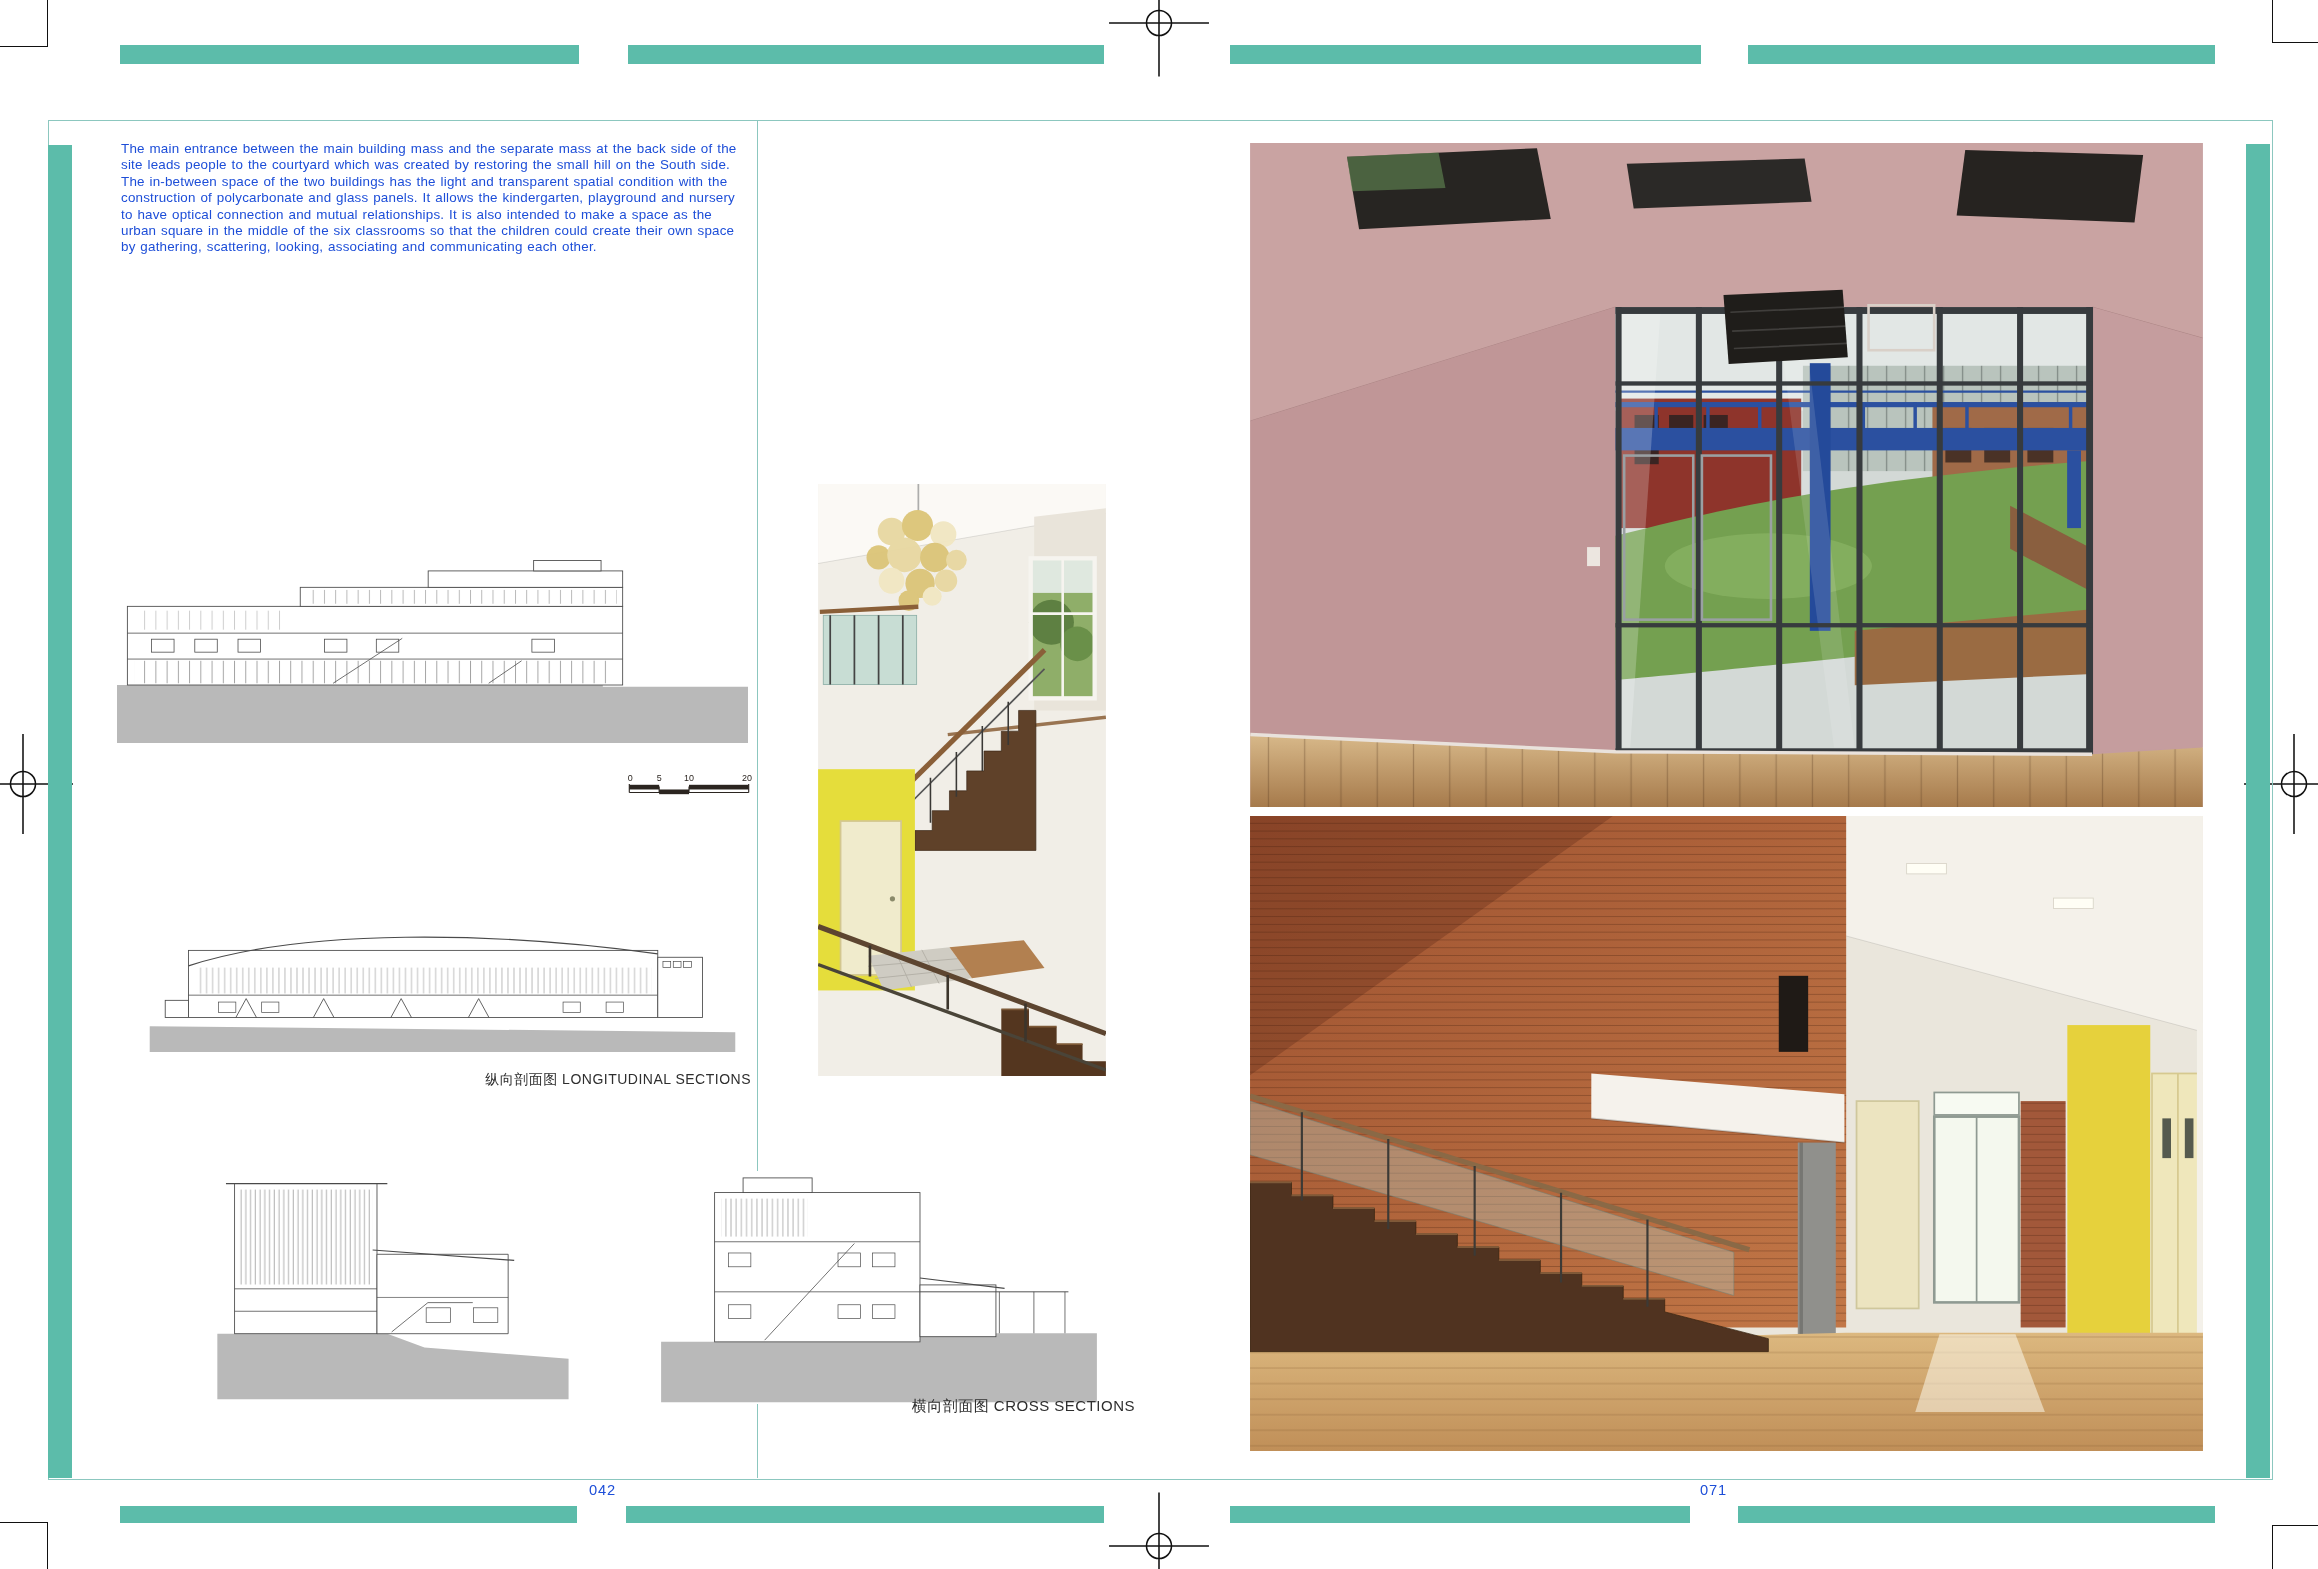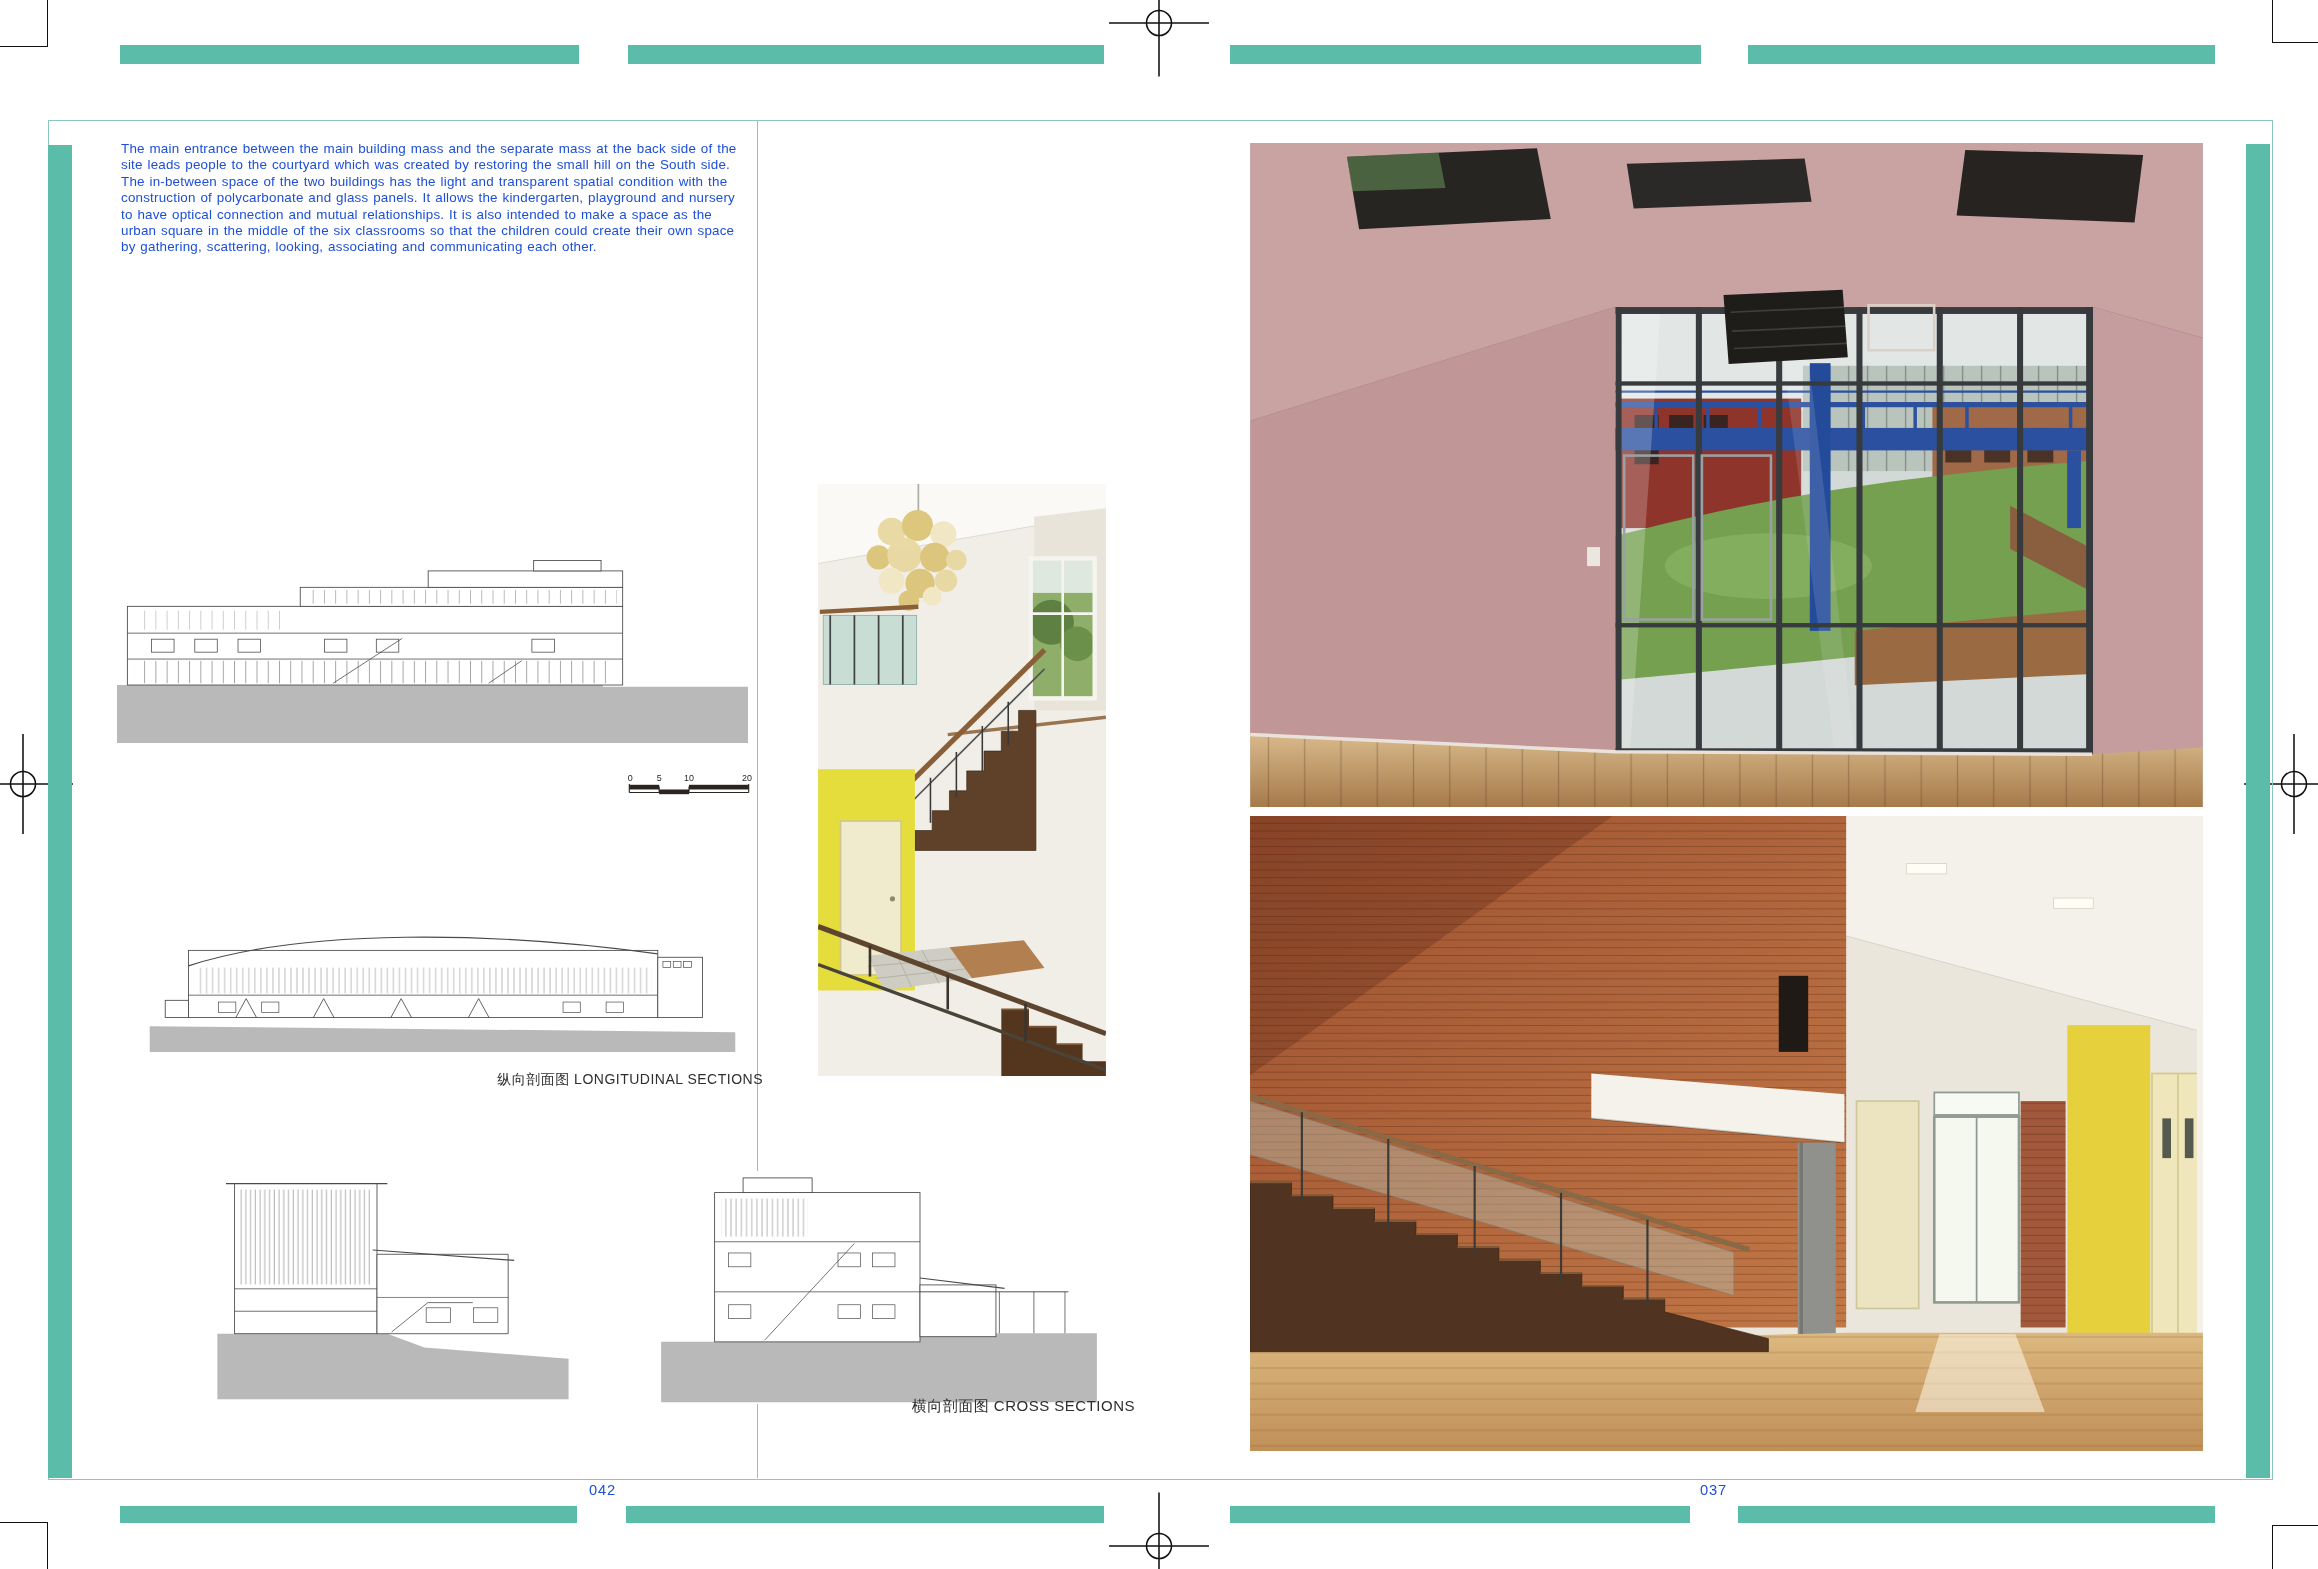--- a/index.html
+++ b/index.html
@@ -121,21 +121,21 @@
         <rect x="608" y="75" width="9" height="7"></rect>
         <rect x="620" y="75" width="9" height="7"></rect>
       <rect x="80" y="122" width="20" height="12"></rect>
         <rect x="130" y="122" width="20" height="12"></rect>
       <rect x="480" y="122" width="20" height="12"></rect>
         <rect x="530" y="122" width="20" height="12"></rect>
     </g>
     <rect x="18" y="120" width="27" height="20" fill="#fff" stroke="#4a4a4a"></rect>
   </svg>
 
-  <div class="figlabel" style="left:452px;top:1071px;width:311px;font-size:14px;">
+  <div class="figlabel" style="left:440px;top:1071px;width:311px;font-size:14px;">
     <span>纵向剖面图</span>
     <span>LONGITUDINAL SECTIONS</span>
   </div>
 
   <svg class="abs" style="left:210px;top:1168px" width="359" height="233" viewBox="0 0 415 270">
     <defs>
       <pattern id="v3" width="5.5" height="8" patternUnits="userSpaceOnUse">
           <path d="M2.5 0V8" stroke="#555" stroke-width="0.55"></path>
         </pattern>
     </defs>
@@ -383,16 +383,16 @@
     <polygon points="798,600 886,600 920,690 770,690" fill="rgba(255,255,245,0.5)"></polygon>
 
     <path d="M0 424 h48 v15 h48 v15 h48 v15 h48 v15 h48 v15 h48 v15 h48 v15 h48 v15 h48 v15 h48 v15 L600 605 L600 620 L0 620 Z" fill="#503320" stroke="#33210f" stroke-width="0.8"></path>
     <path d="M0 424 h48 M48 439 h48 M96 454 h48 M144 469 h48 M192 484 h48 M240 499 h48 M288 514 h48 M336 529 h48 M384 544 h48 M432 559 h48" stroke="#7f5a39" stroke-width="2"></path>
     <polygon points="0,330 560,505 560,555 0,392" fill="rgba(185,205,195,0.38)" stroke="rgba(110,130,120,0.6)"></polygon>
     <line x1="0" y1="324" x2="578" y2="502" stroke="#8a6946" stroke-width="6"></line>
     <path d="M60 343V445 M160 374V478 M260 405V509 M360 436V540 M460 467V568" stroke="#3c3a36" stroke-width="2.5"></path>
   </svg>
 
   <div class="pagenum" style="left:568px;top:1482px;">042</div>
-  <div class="pagenum" style="left:1679px;top:1482px;">037</div>
+  <div class="pagenum" style="left:1679px;top:1482px;">071</div>
 
 </div>
 
 
 </body></html>

